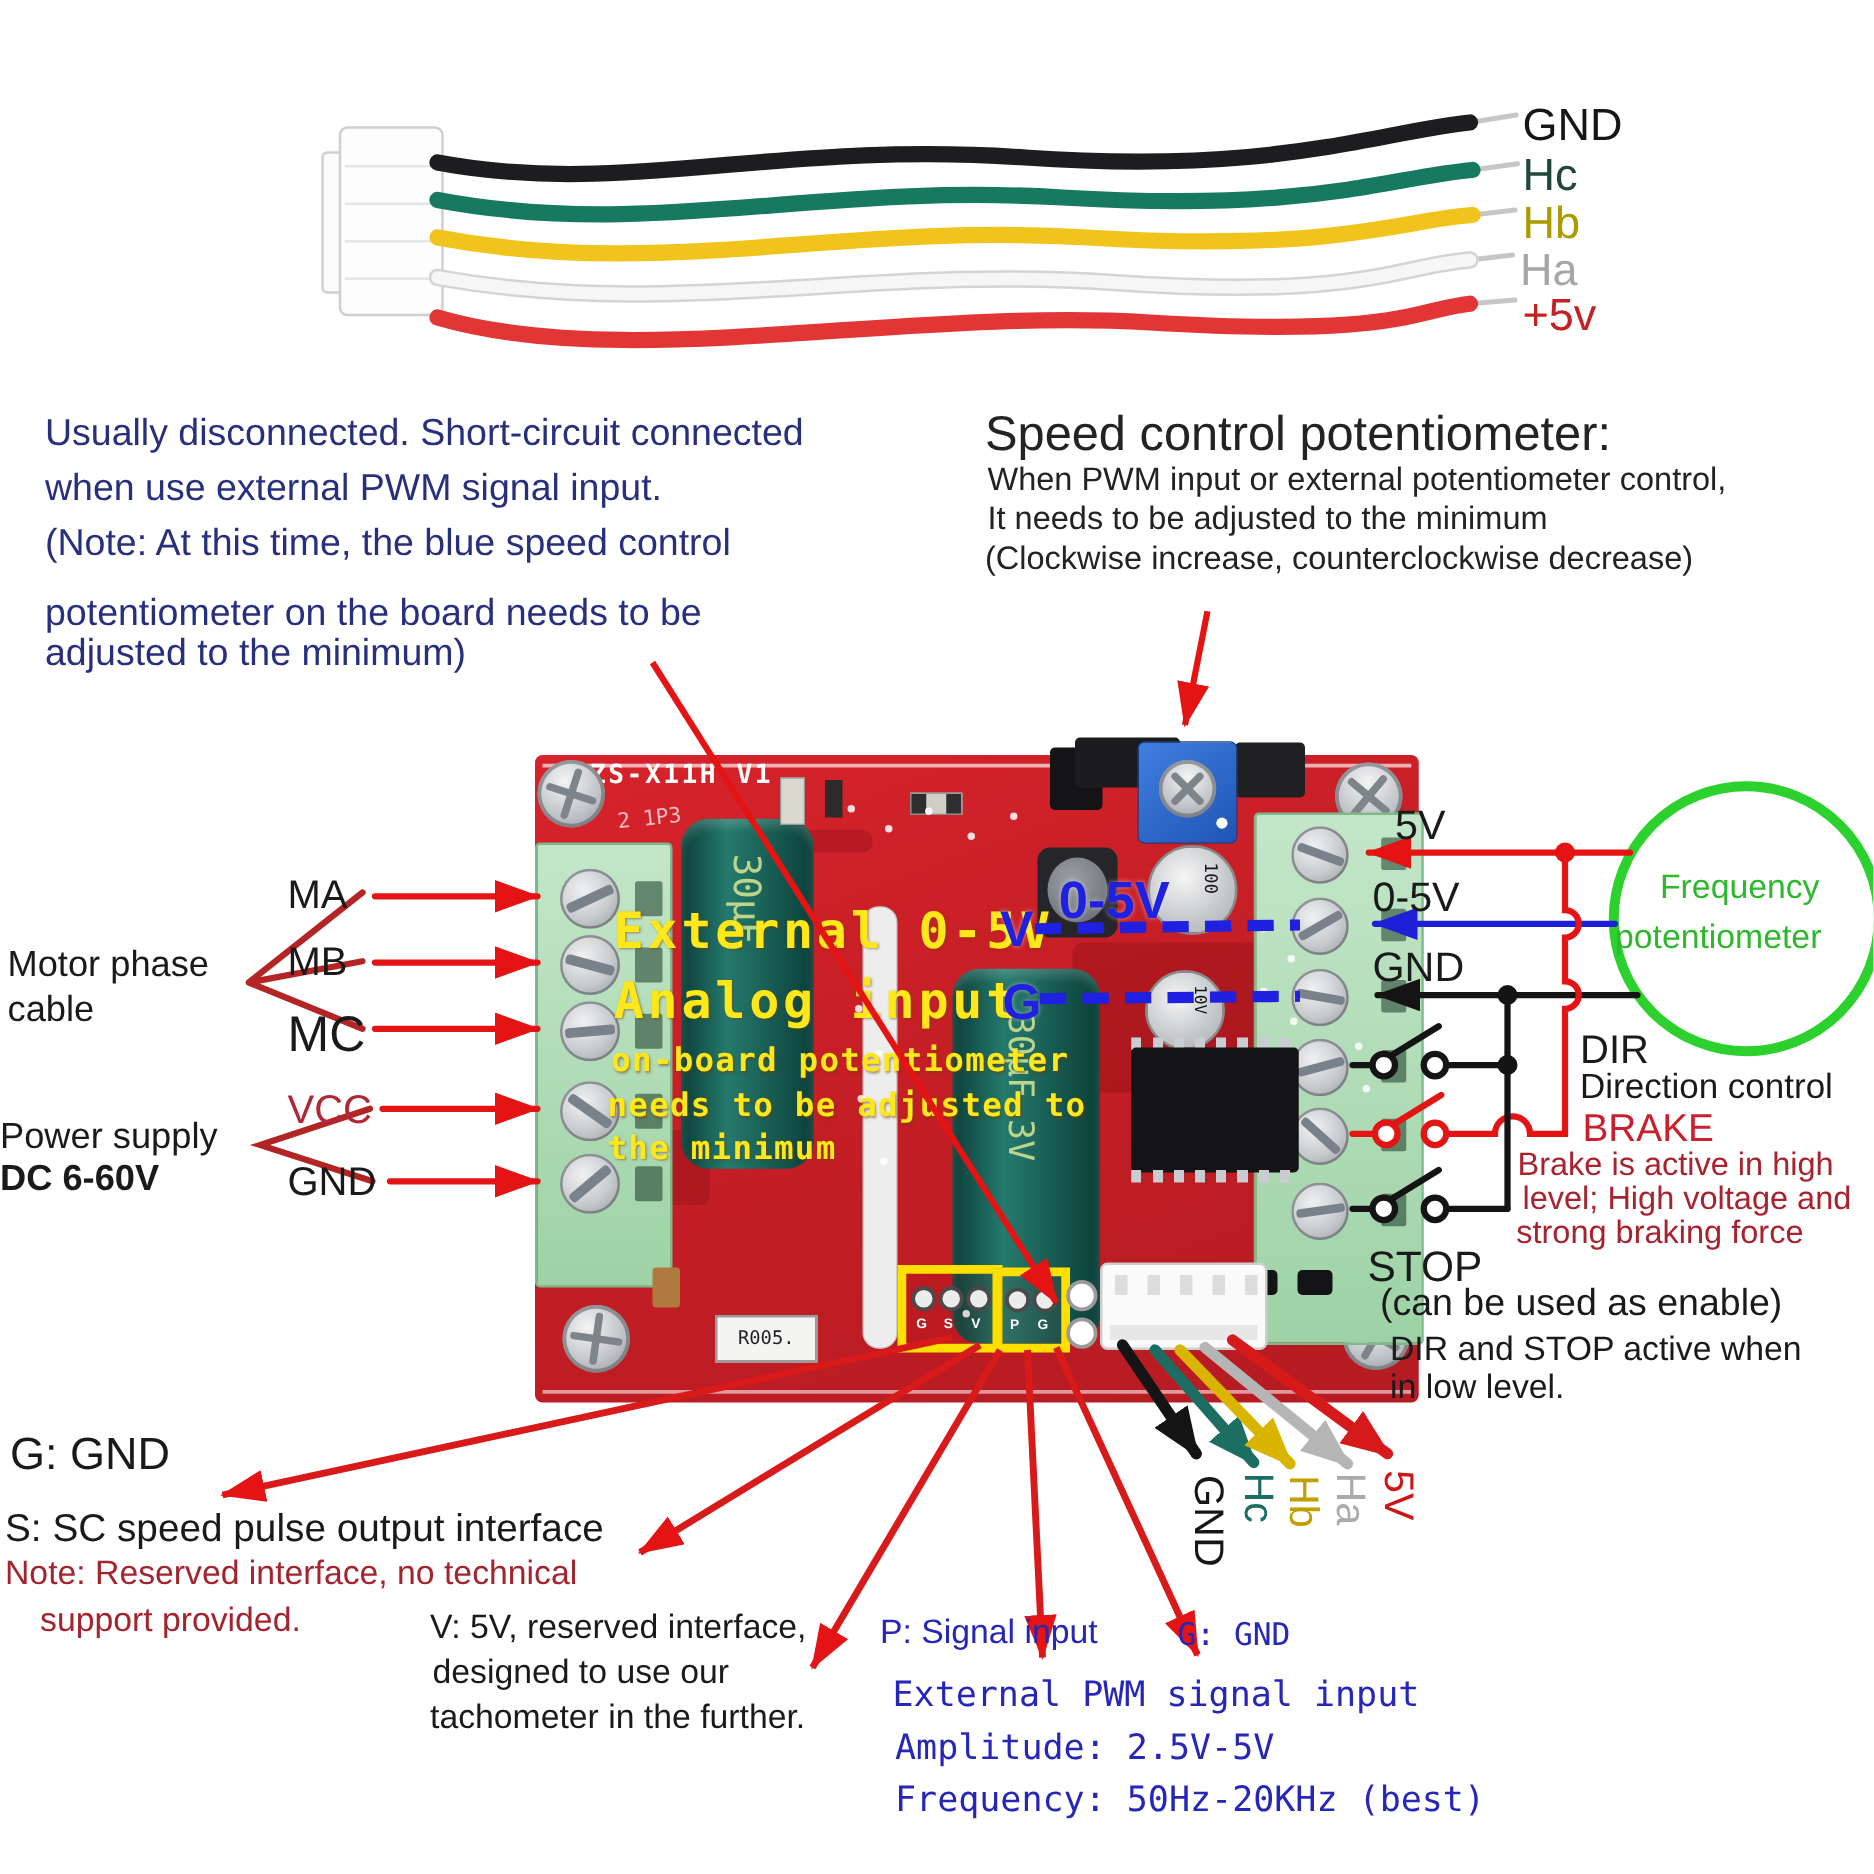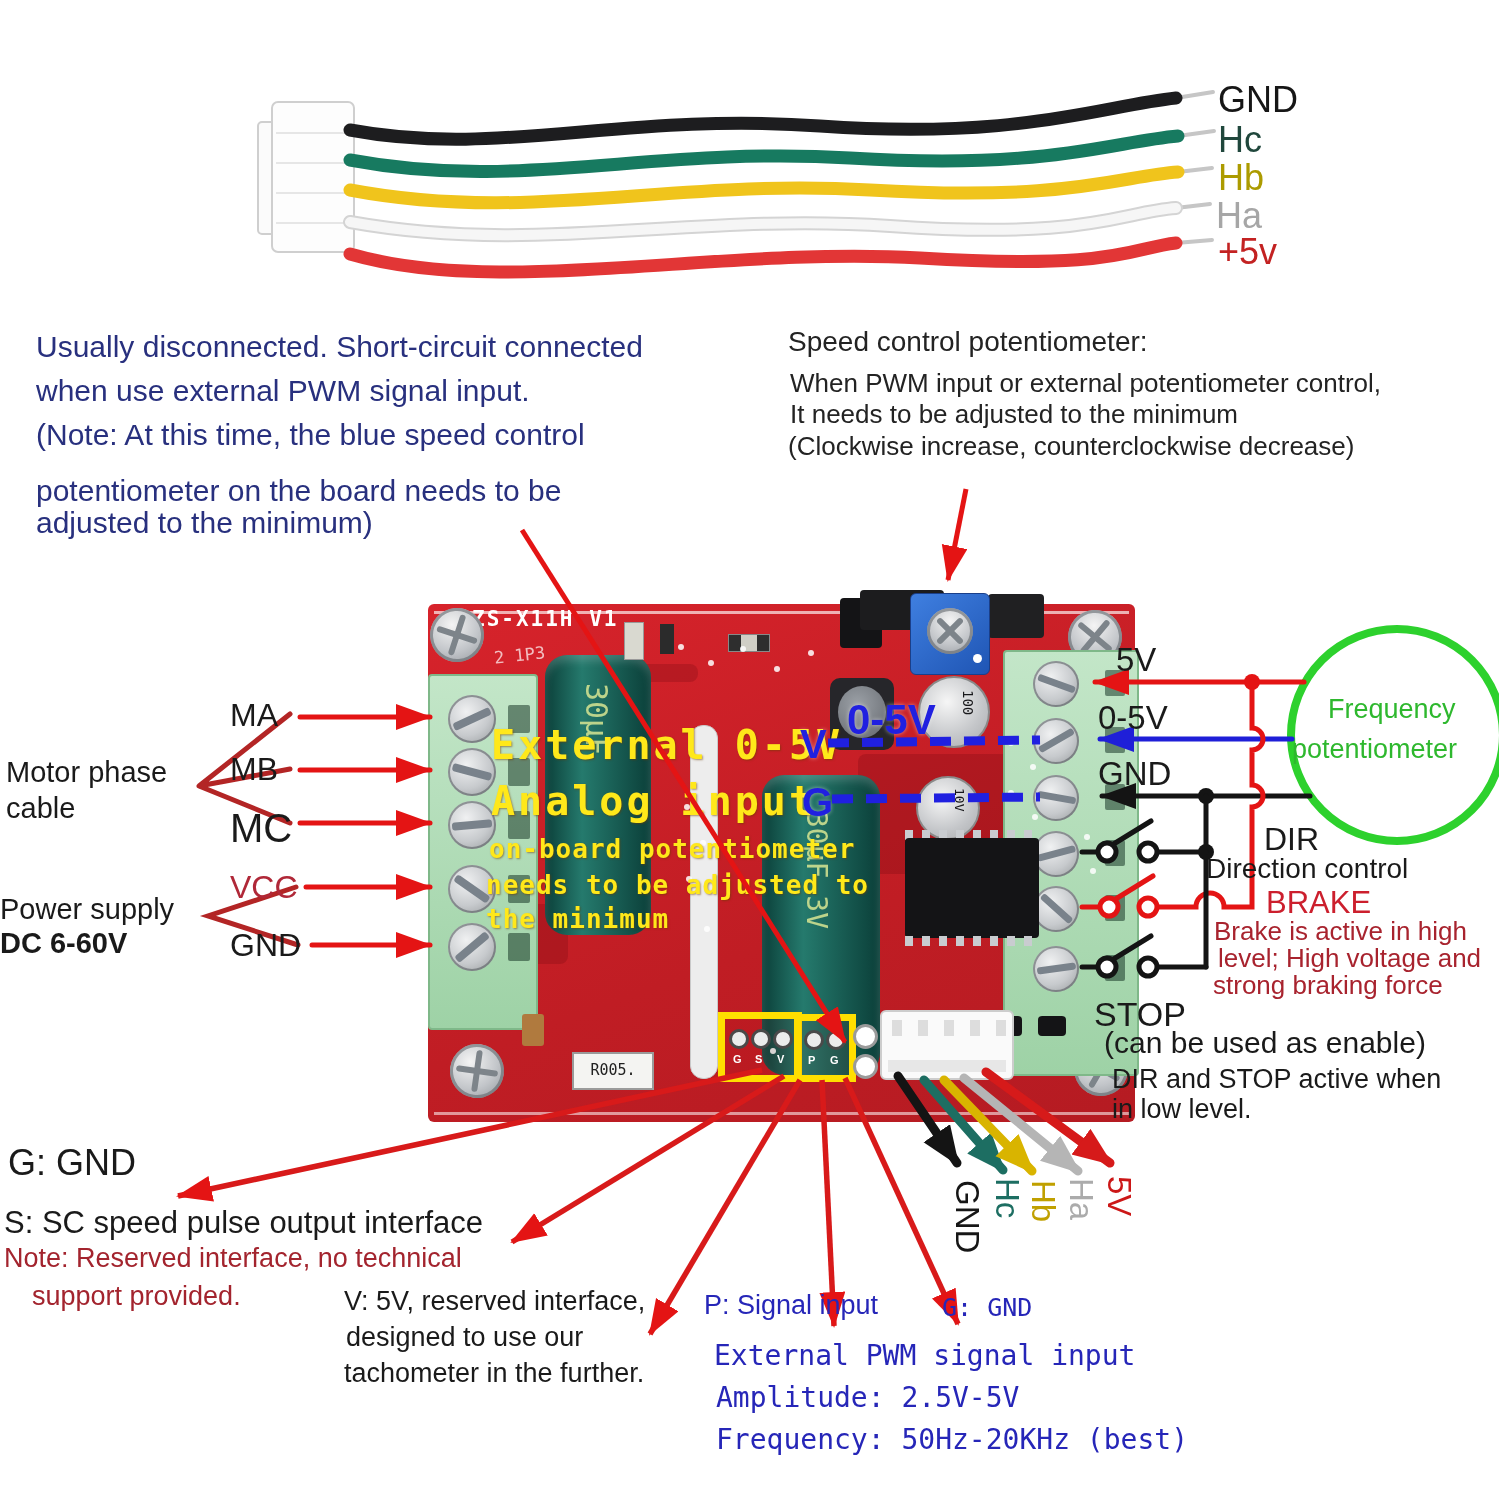--- a/index.html
+++ b/index.html
@@ -298,40 +298,40 @@
   <div class="t txt-layer" style="left:1218px;top:158px;font-size:36px;color:#ac9b00;">Hb</div>
   <div class="t txt-layer" style="left:1216px;top:196px;font-size:36px;color:#a6a6a6;">Ha</div>
   <div class="t txt-layer" style="left:1218px;top:232px;font-size:36px;color:#c32222;">+5v</div>
 
   <div class="t txt-layer" style="left:36px;top:330px;font-size:30px;color:#28307e;text-align:center;">Usually disconnected. Short-circuit connected</div>
   <div class="t txt-layer" style="left:36px;top:374px;font-size:30px;color:#28307e;">when use external PWM signal input.</div>
   <div class="t txt-layer" style="left:36px;top:418px;font-size:30px;color:#28307e;">(Note: At this time, the blue speed control</div>
   <div class="t txt-layer" style="left:36px;top:474px;font-size:30px;color:#28307e;">potentiometer on the board needs to be</div>
   <div class="t txt-layer" style="left:36px;top:506px;font-size:30px;color:#28307e;">adjusted to the minimum)</div>
 
-  <div class="t txt-layer" style="left:788px;top:326px;font-size:28px;color:#232323;">Speed control potentiometer:</div>
+  <div class="t txt-layer" style="left:788px;top:326px;font-size:39px;color:#232323;">Speed control potentiometer:</div>
   <div class="t txt-layer" style="left:790px;top:369px;font-size:26px;color:#232323;">When  PWM input or external potentiometer control,</div>
   <div class="t txt-layer" style="left:790px;top:400px;font-size:26px;color:#232323;">It needs to be adjusted to the minimum</div>
   <div class="t txt-layer" style="left:788px;top:432px;font-size:26px;color:#232323;">(Clockwise increase, counterclockwise decrease)</div>
 
   <div class="t txt-layer" style="left:6px;top:756px;font-size:29px;">Motor phase</div>
   <div class="t txt-layer" style="left:6px;top:792px;font-size:29px;">cable</div>
   <div class="t txt-layer" style="left:230px;top:698px;font-size:32px;">MA</div>
   <div class="t txt-layer" style="left:230px;top:752px;font-size:32px;">MB</div>
   <div class="t txt-layer" style="left:230px;top:806px;font-size:40px;">MC</div>
   <div class="t txt-layer" style="left:0px;top:893px;font-size:29px;">Power supply</div>
   <div class="t txt-layer" style="left:0px;top:927px;font-size:29px;font-weight:bold;text-align:center;">DC  6-60V</div>
   <div class="t txt-layer" style="left:230px;top:870px;font-size:32px;color:#b02838;">VCC</div>
   <div class="t txt-layer" style="left:230px;top:928px;font-size:32px;">GND</div>
 
   <div class="t txt-layer" style="left:1116px;top:642px;font-size:33px;">5V</div>
   <div class="t txt-layer" style="left:1098px;top:700px;font-size:33px;">0-5V</div>
   <div class="t txt-layer" style="left:1098px;top:756px;font-size:33px;">GND</div>
   <div class="t txt-layer" style="left:1264px;top:822px;font-size:32px;">DIR</div>
-  <div class="t txt-layer" style="left:1206px;top:853px;font-size:28px;">Direction control</div>
+  <div class="t txt-layer" style="left:1264px;top:853px;font-size:28px;">Direction control</div>
   <div class="t txt-layer" style="left:1266px;top:886px;font-size:31px;color:#cc1f2d;">BRAKE</div>
   <div class="t txt-layer" style="left:1214px;top:917px;font-size:26px;color:#a8232e;">Brake is active in high</div>
   <div class="t txt-layer" style="left:1218px;top:944px;font-size:26px;color:#a8232e;">level; High voltage and</div>
   <div class="t txt-layer" style="left:1213px;top:971px;font-size:26px;color:#a8232e;">strong braking force</div>
   <div class="t txt-layer" style="left:1094px;top:995px;font-size:34px;">STOP</div>
   <div class="t txt-layer" style="left:1104px;top:1026px;font-size:30px;">(can be used as enable)</div>
   <div class="t txt-layer" style="left:1112px;top:1064px;font-size:27px;">DIR and STOP active when</div>
   <div class="t txt-layer" style="left:1112px;top:1094px;font-size:27px;">in low level.</div>
   <div class="t txt-layer" style="left:1328px;top:694px;font-size:27px;color:#2eb82e;">Frequency</div>
   <div class="t txt-layer" style="left:1292px;top:734px;font-size:27px;color:#2eb82e;">potentiometer</div>

